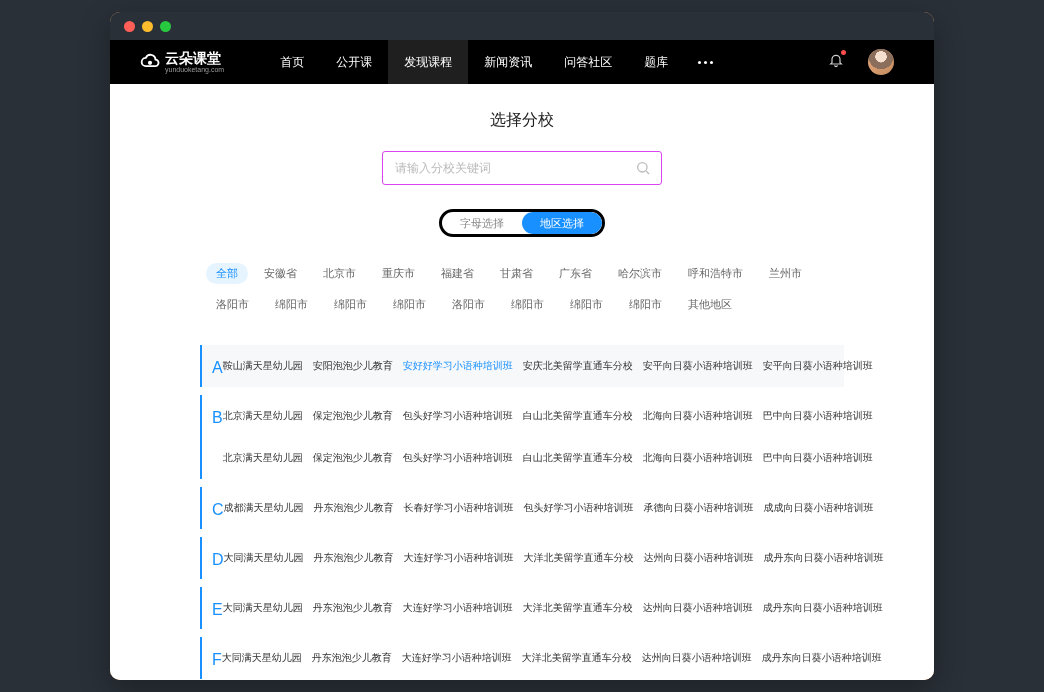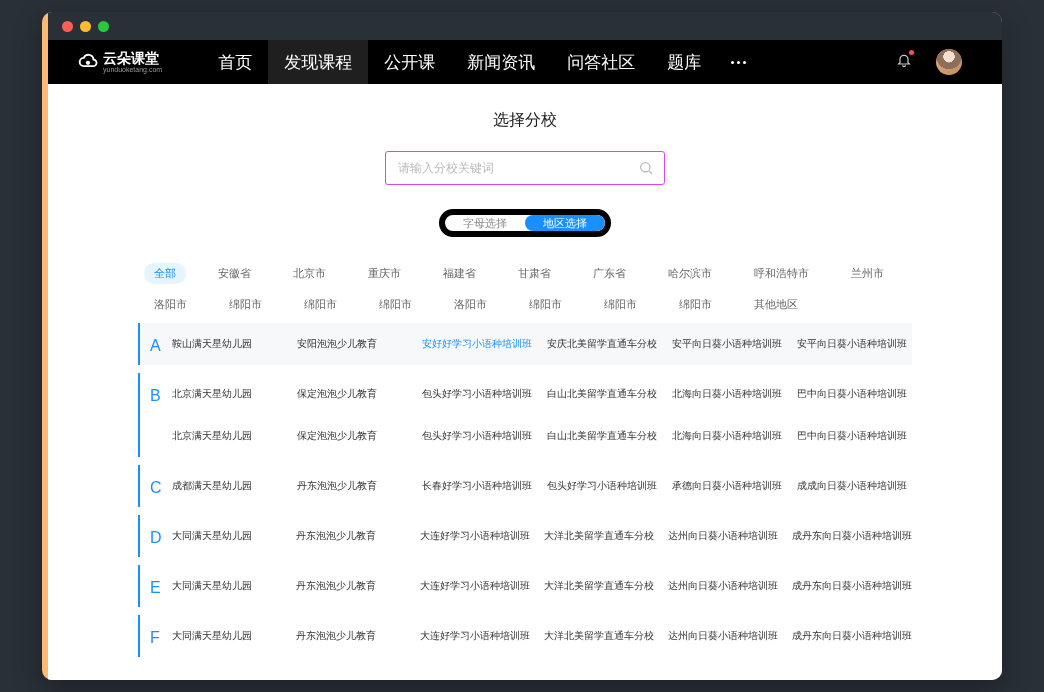--- a/index.html
+++ b/index.html
@@ -1,49 +1,49 @@
 <!DOCTYPE html>
 <html><head>
 <meta charset="utf-8">
 <style>
 * { margin: 0; padding: 0; box-sizing: border-box; }
 body { font-family: -apple-system, "PingFang SC", "Microsoft YaHei", sans-serif; background: #2a3038; padding: 12px; }
-.window { background: #fdba74; border-radius: 10px; overflow: hidden; width: 960px; height: 668px; margin: 0 auto; display: flex; flex-direction: column; box-shadow: 0 10px 30px rgba(0,0,0,0.3); padding-left: 6px; }
+.window { background: #fdba74; border-radius: 10px; overflow: hidden; width: 824px; height: 668px; margin: 0 auto; display: flex; flex-direction: column; box-shadow: 0 10px 30px rgba(0,0,0,0.3); }
 .titlebar { background: #2a3038; height: 28px; display: flex; align-items: center; padding: 0 14px; gap: 7px; }
 .dot { width: 11px; height: 11px; border-radius: 50%; }
 .dot.red { background: #ff5f56; }
 .dot.yellow { background: #ffbd2e; }
 .dot.green { background: #27c93f; }
 .header { background: #000; height: 44px; display: flex; align-items: center; padding: 0 40px 0 30px; color: #fff; }
 .logo { display: flex; align-items: center; gap: 5px; margin-right: 40px; }
 .logo-icon { width: 20px; height: 20px; }
 .logo-text { font-size: 14px; font-weight: 600; line-height: 1; }
 .logo-sub { font-size: 7px; color: #999; margin-top: 1px; }
 .nav { display: flex; align-items: center; height: 100%; }
-.nav-item { padding: 0 16px; height: 100%; display: flex; align-items: center; font-size: 17px; cursor: pointer; color: #fff; }
+.nav-item { padding: 0 16px; height: 100%; display: flex; align-items: center; font-size: 12px; cursor: pointer; color: #fff; }
 .nav-item.active { background: #1f1f1f; }
 .nav-dots { display: flex; gap: 3px; padding: 0 14px; cursor: pointer; }
 .nav-dots span { width: 3px; height: 3px; border-radius: 50%; background: #fff; }
 .header-right { margin-left: auto; display: flex; align-items: center; gap: 24px; }
 .bell { position: relative; cursor: pointer; }
 .bell-badge { position: absolute; top: -2px; right: -2px; width: 5px; height: 5px; background: #ff4d4f; border-radius: 50%; }
 .avatar { width: 26px; height: 26px; border-radius: 50%; background: linear-gradient(135deg,#e8a87c,#c38d5f); cursor: pointer; overflow: hidden; }
 .avatar-inner { width: 100%; height: 100%; background: radial-gradient(circle at 50% 30%, #f5e0d0 25%, #8b6f5c 26%, #8b6f5c 55%, transparent 56%); }
 .content { flex: 1; background: #fff; overflow-y: auto; padding: 26px 90px 20px; }
 .page-title { text-align: center; font-size: 16px; color: #212121; font-weight: 500; margin-bottom: 20px; }
 .search-wrap { display: flex; justify-content: center; margin-bottom: 24px; }
 .search-box { width: 280px; height: 34px; border: 1px solid #d946ef; border-radius: 3px; display: flex; align-items: center; padding: 0 0 0 12px; }
 .search-input { flex: 1; border: none; outline: none; font-size: 12px; color: #333; }
 .search-input::placeholder { color: #bbb; }
 .search-btn { width: 36px; height: 100%; display: flex; align-items: center; justify-content: center; cursor: pointer; }
 .toggle-wrap { display: flex; justify-content: center; margin-bottom: 26px; }
-.toggle { display: flex; border: 6px solid #000000; border-radius: 16px; height: 28px; overflow: hidden; }
+.toggle { display: flex; border: 3px solid #000000; border-radius: 16px; height: 28px; overflow: hidden; }
 .toggle-opt { padding: 0 18px; display: flex; align-items: center; font-size: 11px; color: #888; cursor: pointer; }
 .toggle-opt.active { background: #1890ff; color: #fff; border-radius: 14px; }
-.region-tags { display: flex; flex-wrap: wrap; gap: 10px 22px; margin-bottom: 8px; padding: 0 6px; }
+.region-tags { display: flex; flex-wrap: wrap; gap: 10px 6px; margin-bottom: 30px; padding: 0 6px; }
 .region-tag { font-size: 11px; color: #666; cursor: pointer; padding: 3px 10px; border-radius: 11px; }
 .region-tag.active { background: #e6f4ff; color: #1890ff; }
 .letter-section { display: flex; border-left: 2px solid #1890ff; margin-bottom: 8px; }
 .letter-section.first { background: #f7f8fa; }
 .letter-label { width: 32px; font-size: 16px; color: #1890ff; font-weight: 500; padding: 14px 0 0 10px; }
 .school-rows { flex: 1; }
 .school-row { display: flex; padding: 14px 0; gap: 10px; }
 .school-item { font-size: 10px; color: #333; cursor: pointer; white-space: nowrap; flex: 1; }
 .school-item.active { color: #1890ff; }
 </style>
@@ -63,22 +63,22 @@
           <path d="M7 17a5 5 0 0 1 0-10 6 6 0 0 1 11.5 2A4 4 0 0 1 18 17H7z"></path>
           <circle cx="12" cy="13" r="2.5" fill="#fff" stroke="none"></circle>
         </svg>
       <div>
         <div class="logo-text">云朵课堂</div>
         <div class="logo-sub">yunduoketang.com</div>
       </div>
     </div>
     <div class="nav" id="nav">
         <div class="nav-item">首页</div>
+        <div class="nav-item">公开课</div>
         <div class="nav-item active">发现课程</div>
-        <div class="nav-item">公开课</div>
         <div class="nav-item">新闻资讯</div>
         <div class="nav-item">问答社区</div>
         <div class="nav-item">题库</div>
       </div>
     <div class="nav-dots">
         <span></span>
         <span></span>
         <span></span>
       </div>
     <div class="header-right">

